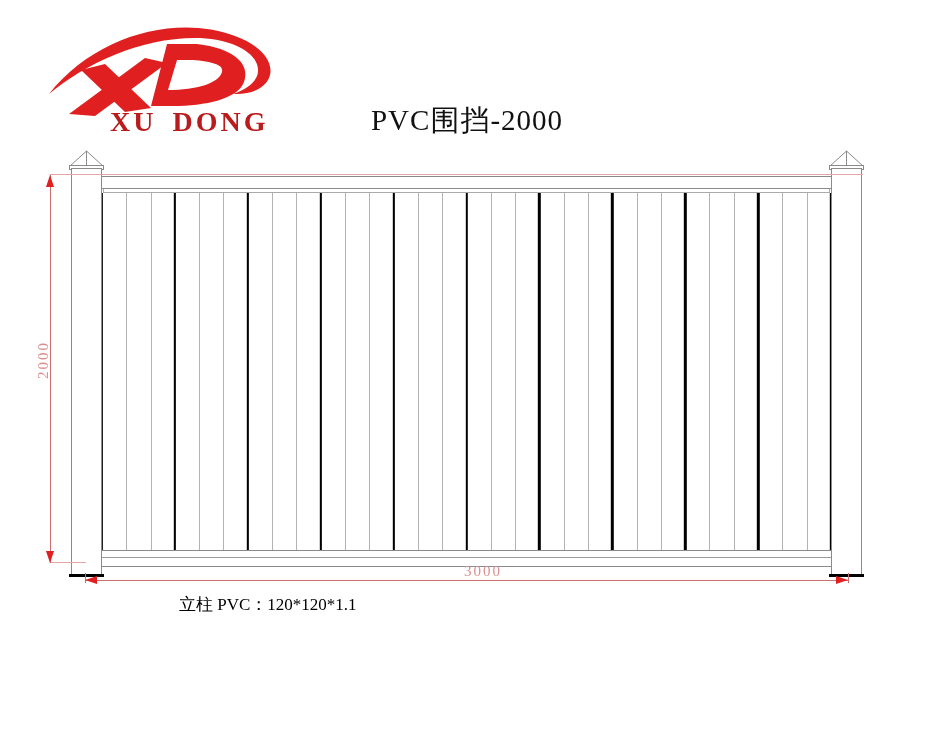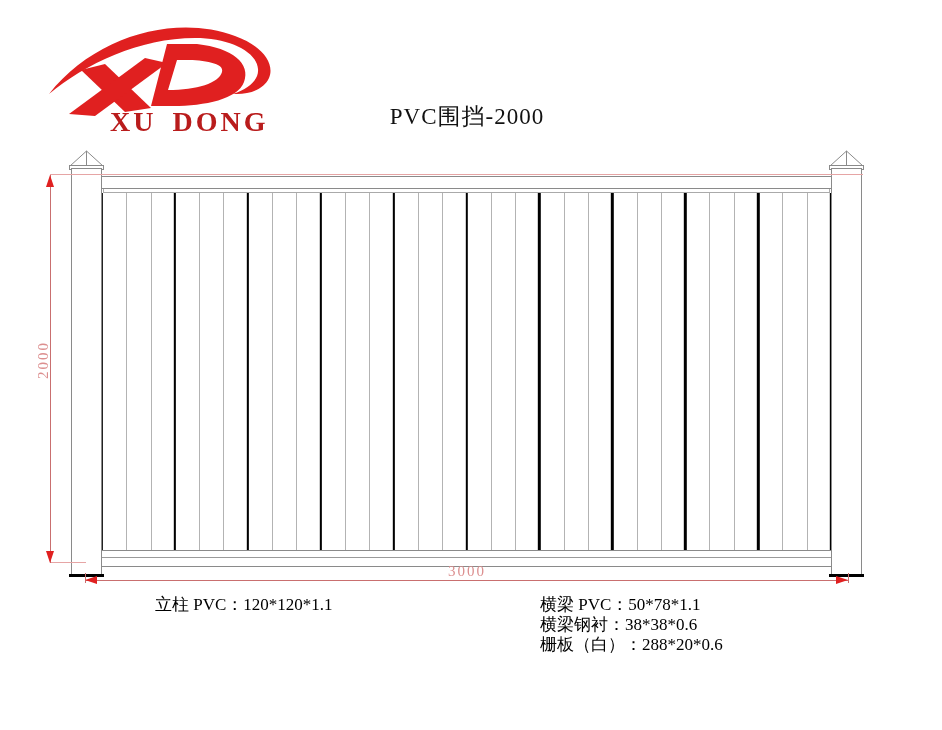--- a/index.html
+++ b/index.html
@@ -11,21 +11,21 @@
   
   .logo-svg { position:absolute; left:45px; top:22px; width:228px; height:94px; }
   .company {
     position:absolute; left:62px; top:106px; width:200px;
     color:#b91c1c; font-size:28px; font-weight:bold;
     letter-spacing:3px; word-spacing:6px; white-space:nowrap;margin-left:48px;
   }
   
   .title {
     position:absolute; left:467px; top:101px; transform:translateX(-50%);
-    font-size:23px; color:#111; white-space:nowrap; letter-spacing:1px;text-align:center;
+    font-size:29px; color:#111; white-space:nowrap; letter-spacing:1px;text-align:center;
   }
   
   .post { position:absolute; top:168px; width:31px; height:407px; background:#fff; border:1px solid #8a8a8a; }
   .post.left  { left:71px; }
   .post.right { left:831px; }
   .cap-base { position:absolute; top:165px; width:35px; height:5px; background:#fff; border:1px solid #8a8a8a; }
   .cap-base.left { left:69px; }
   .cap-base.right { left:829px; }
   .cap-svg { position:absolute; top:150px; width:35px; height:17px; }
   .cap-svg.left { left:69px; }
@@ -50,27 +50,27 @@
   .dim-v { position:absolute; left:50px; top:175px; width:1px; height:388px; background:#c96f6f; }
   .dim-h { position:absolute; left:85px; top:580px; width:763px; height:1px; background:#c96f6f; }
   .riser { position:absolute; top:573px; width:1px; height:10px; background:#c96f6f; }
   .riser.left { left:85px; } .riser.right { left:848px; }
   .arr { position:absolute; width:0; height:0; }
   .arr.up    { left:46px; top:175px; border-left:4px solid transparent; border-right:4px solid transparent; border-bottom:12px solid #e02020; }
   .arr.down  { left:46px; top:551px; border-left:4px solid transparent; border-right:4px solid transparent; border-top:12px solid #e02020; }
   .arr.west  { left:85px;  top:576px; border-top:4px solid transparent; border-bottom:4px solid transparent; border-right:12px solid #e02020; }
   .arr.east  { left:836px; top:576px; border-top:4px solid transparent; border-bottom:4px solid transparent; border-left:12px solid #e02020; }
   .dim-label { position:absolute; color:#dc8f8f; font-size:15px; letter-spacing:2px; white-space:nowrap; }
-  .dim-label.h { left:430px; top:563px; width:74px; text-align:center; }
+  .dim-label.h { left:446px; top:563px; width:74px; text-align:center; }
   .dim-label.v { left:13px;  top:352px; width:60px; height:16px; text-align:center; transform:rotate(-90deg); }
   
   .specs { position:absolute; top:595px; font-size:17px; color:#000; }
   .specs.colL { left:155px; }
   .specs.colR { left:540px; }
-  .spec-row { height:20px; line-height:20px; white-space:nowrap; }
+  .spec-row { height:20px; line-height:20px; white-space:nowrap;margin-left:24px; }
 </style>
 </head>
 <body>
 
 <div class="page">
 
   <svg class="logo-svg" viewBox="0 0 228 94" aria-hidden="true">
 
     <path d="M 4,72 C 50,14 130,-8 190,14 C 218,24 230,42 224,56 C 219,67 205,73 188,72
              C 205,66 214,57 213,47 C 212,30 185,16 150,16 C 95,16 40,42 4,72 Z" fill="#e02020"></path>
@@ -126,19 +126,14 @@
     <div class="riser left"></div>
     <div class="riser right"></div>
     <div class="arr west"></div>
     <div class="arr east"></div>
     <div class="dim-label h">3000</div>
   </div>
 
   <div class="specs colL">
     <div class="spec-row"><span>立柱 PVC</span><span>：</span><span>120*120*1.1</span></div>
   </div>
-  <div class="specs colR">
-    <div class="spec-row"><span>横梁 PVC</span><span>：</span><span>50*78*1.1</span></div>
-    <div class="spec-row"><span>横梁钢衬</span><span>：</span><span>38*38*0.6</span></div>
-    <div class="spec-row"><span>栅板（白）</span><span>：</span><span>288*20*0.6</span></div>
-  </div>
 
 </div>
 
 </body></html>

